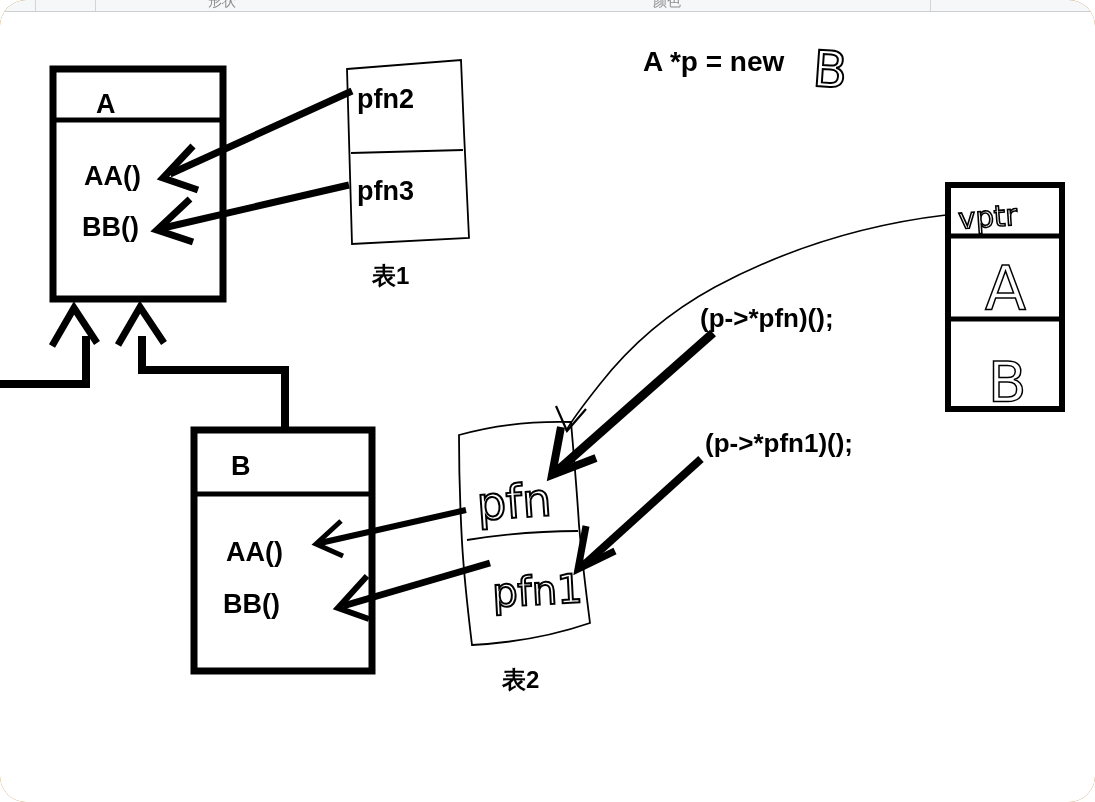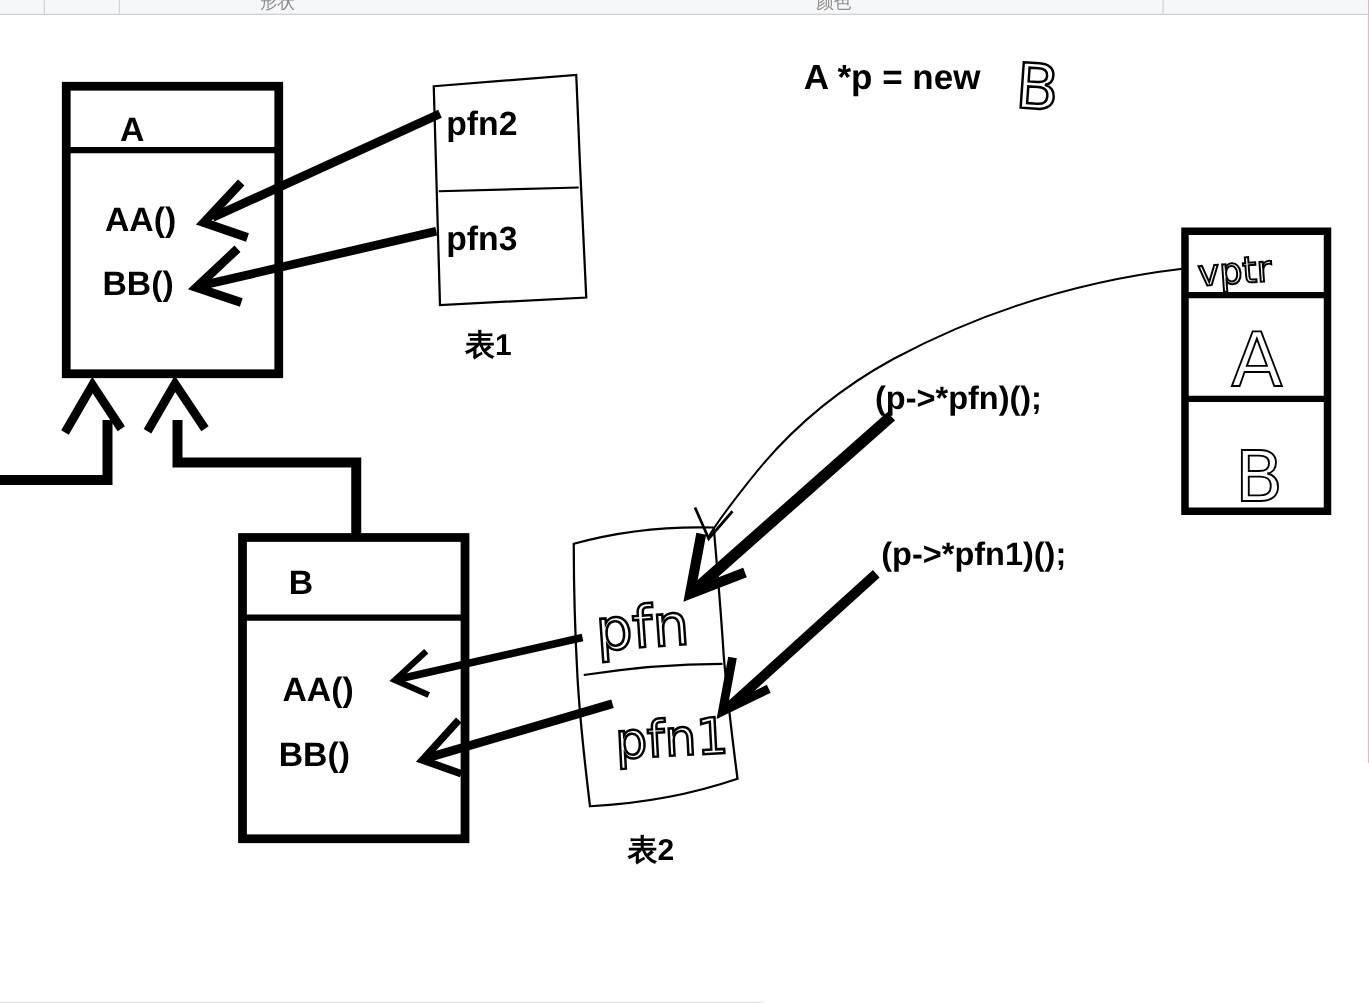--- a/index.html
+++ b/index.html
@@ -2,21 +2,22 @@
 <html><head>
 <meta charset="utf-8">
 <style>
   html, body { margin: 0; padding: 0; background: #ffffff; }
   .app {
     position: relative;
     width: 1095px;
     height: 802px;
     overflow: hidden;
     font-family: "Liberation Sans", sans-serif;
-    background: #be185d;
+    background: #a16207;
+    border-radius: 26px;
   }
   .toolbar {
     position: relative;
     width: 1095px;
     height: 11px;
     background: #f6f7f8;
     border-bottom: 1px solid #cfcfcf;
     overflow: hidden;
   }
   .tb-label {

